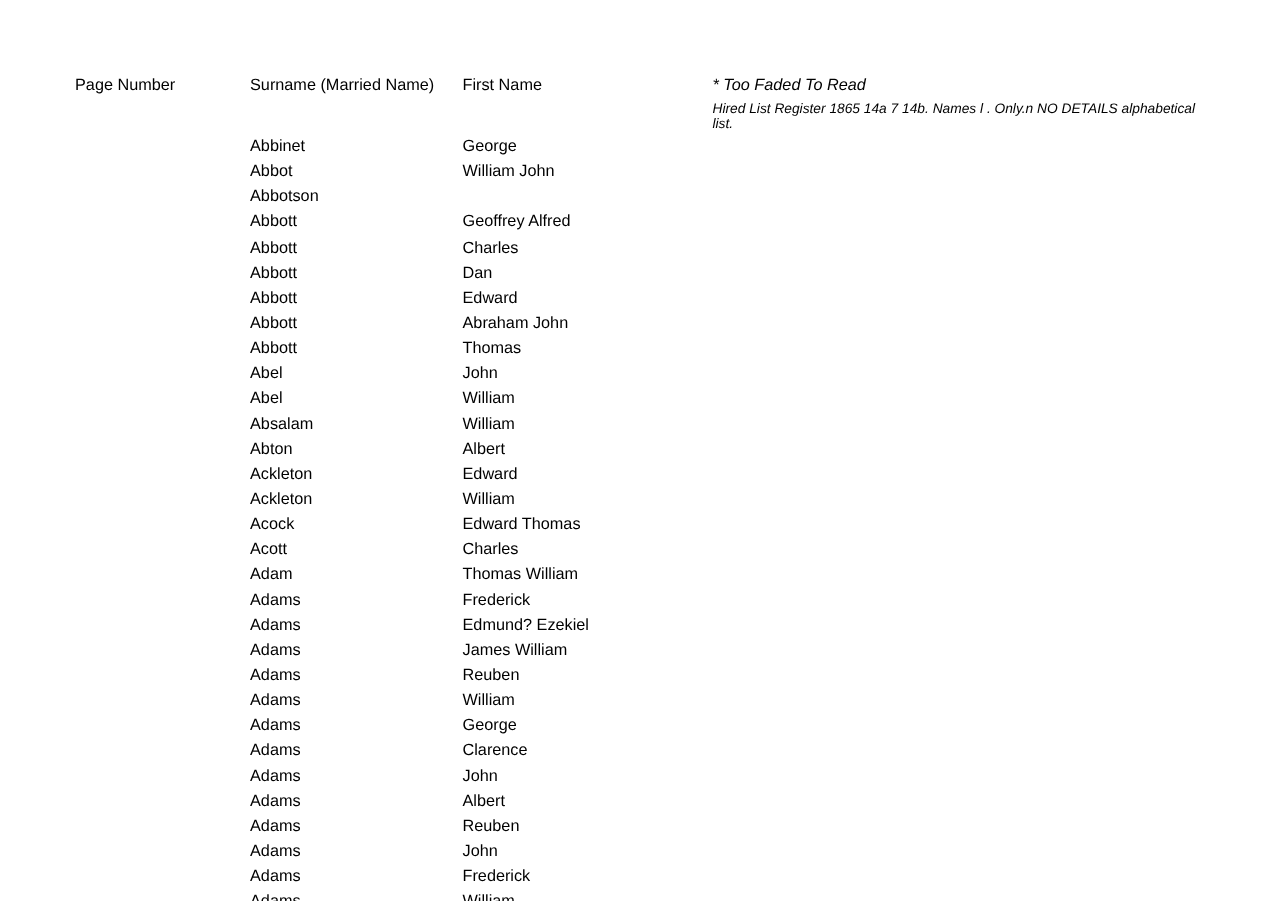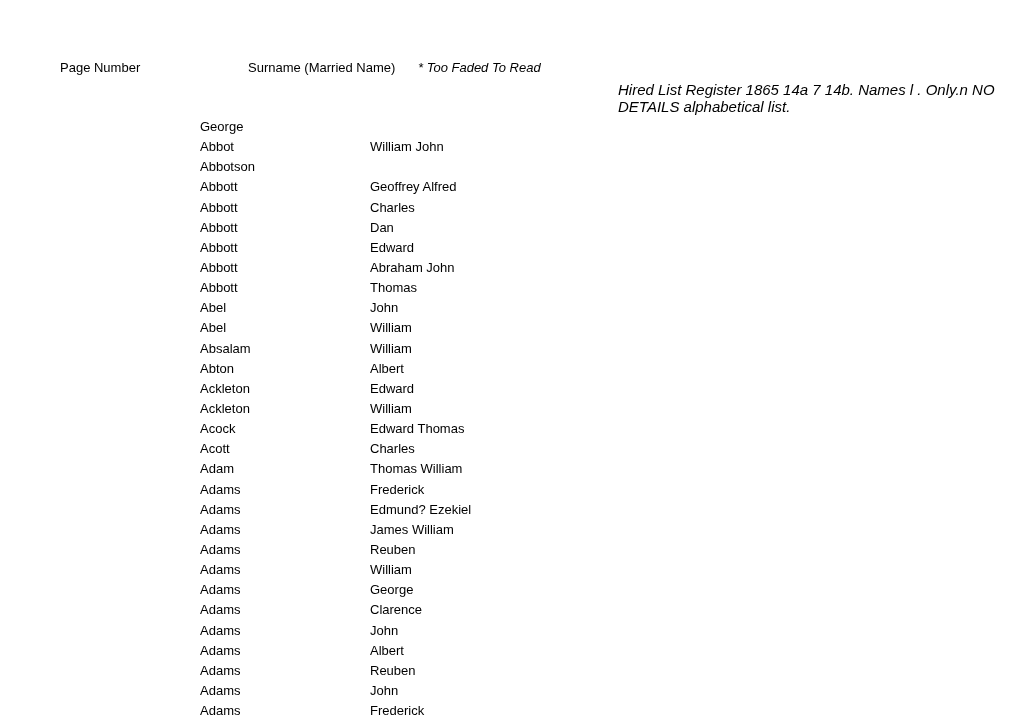--- a/index.html
+++ b/index.html
@@ -19,21 +19,20 @@
       gap: 0;
       margin-bottom: 6px;
     }
     .col-page {
       width: 140px;
       flex-shrink: 0;
     }
     .col-surname {
       width: 170px;
       flex-shrink: 0;
-      margin-left: 48px;
     }
     .col-firstname {
       width: 200px;
       flex-shrink: 0;
     }
     .col-notes {
       width: 400px;
       flex-shrink: 0;
       font-style: italic;
     }
@@ -66,33 +65,35 @@
     }
   </style>
 </head>
 <body>
 
 <div>
 
   <div class="header-row">
     <div class="col-page header-label">Page Number</div>
     <div class="col-surname header-label">Surname (Married Name)</div>
+    <div class="col-firstname header-label">First Name</div>
     <div class="col-notes header-label">* Too Faded To Read</div>
   </div>
 
   <div style="display:flex; margin-bottom: 2px;">
     <div class="col-page"></div>
     <div class="col-surname"></div>
     <div class="col-firstname"></div>
-    <div class="col-notes" style="font-size:15px;">Hired List Register 1865 14a 7 14b.  Names l . Only.n NO DETAILS alphabetical list.</div>
+    <div class="col-notes" style="font-size:11px;">Hired List Register 1865 14a 7 14b.  Names l . Only.n NO DETAILS alphabetical list.</div>
   </div>
 
   <div class="data-rows" id="rows-container">
   <div class="data-row">
         <div class="cell-page"></div>
+        <div class="cell-surname">Abbinet</div>
         <div class="cell-firstname">George</div>
         <div class="cell-notes"></div>
       </div>
       <div class="data-row">
         <div class="cell-page"></div>
         <div class="cell-surname">Abbot</div>
         <div class="cell-firstname">William  John</div>
         <div class="cell-notes"></div>
       </div>
       <div class="data-row">

